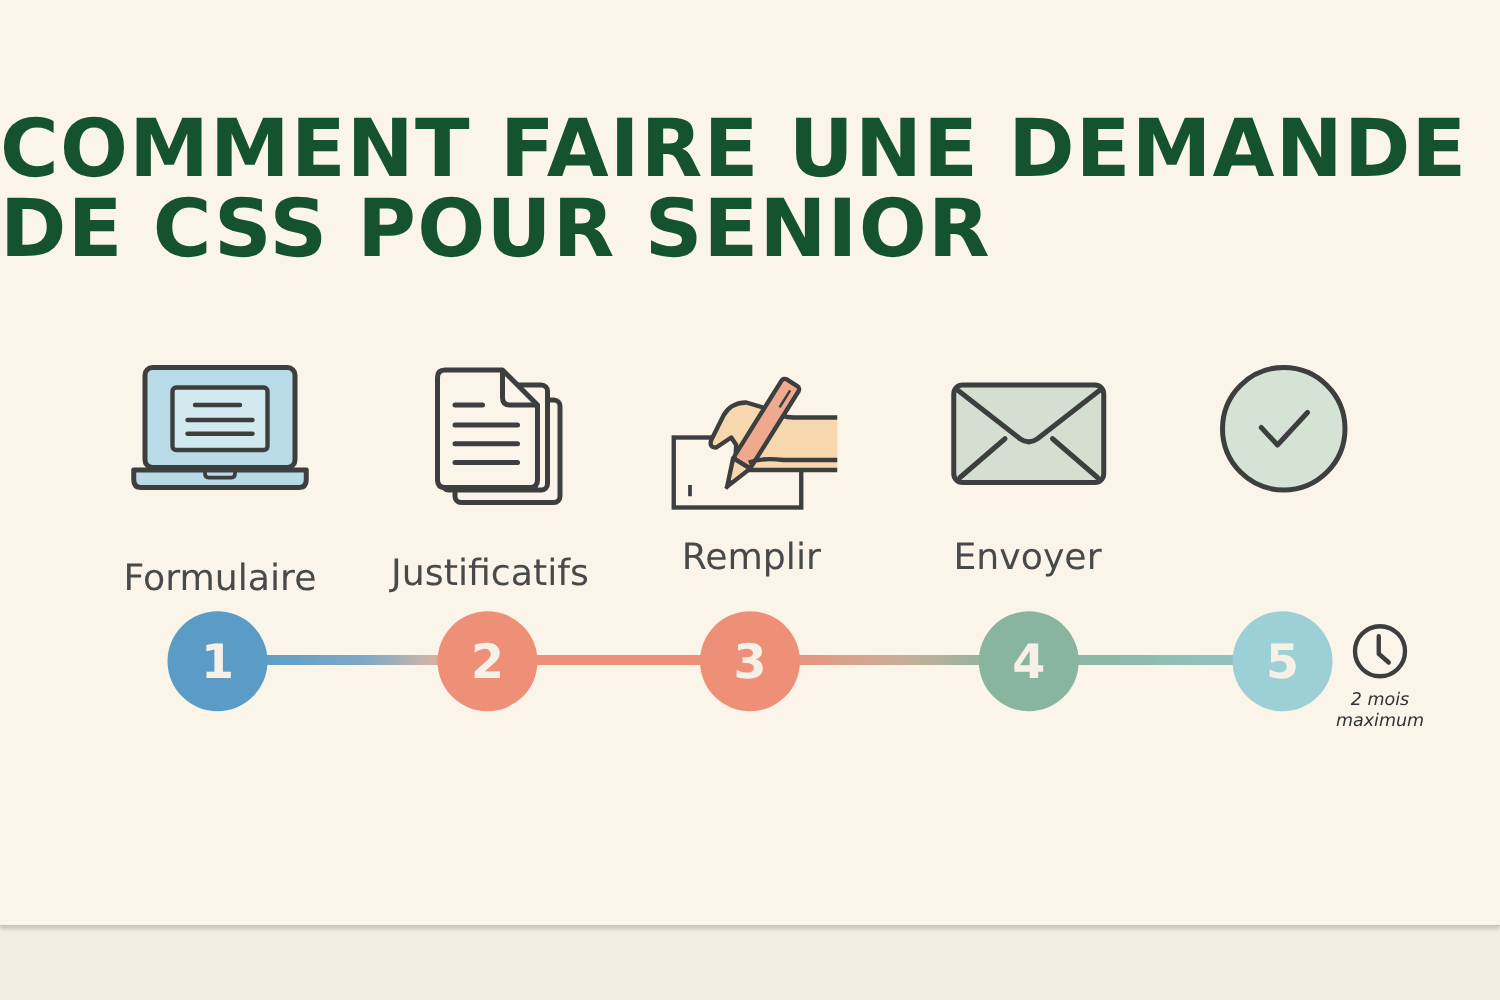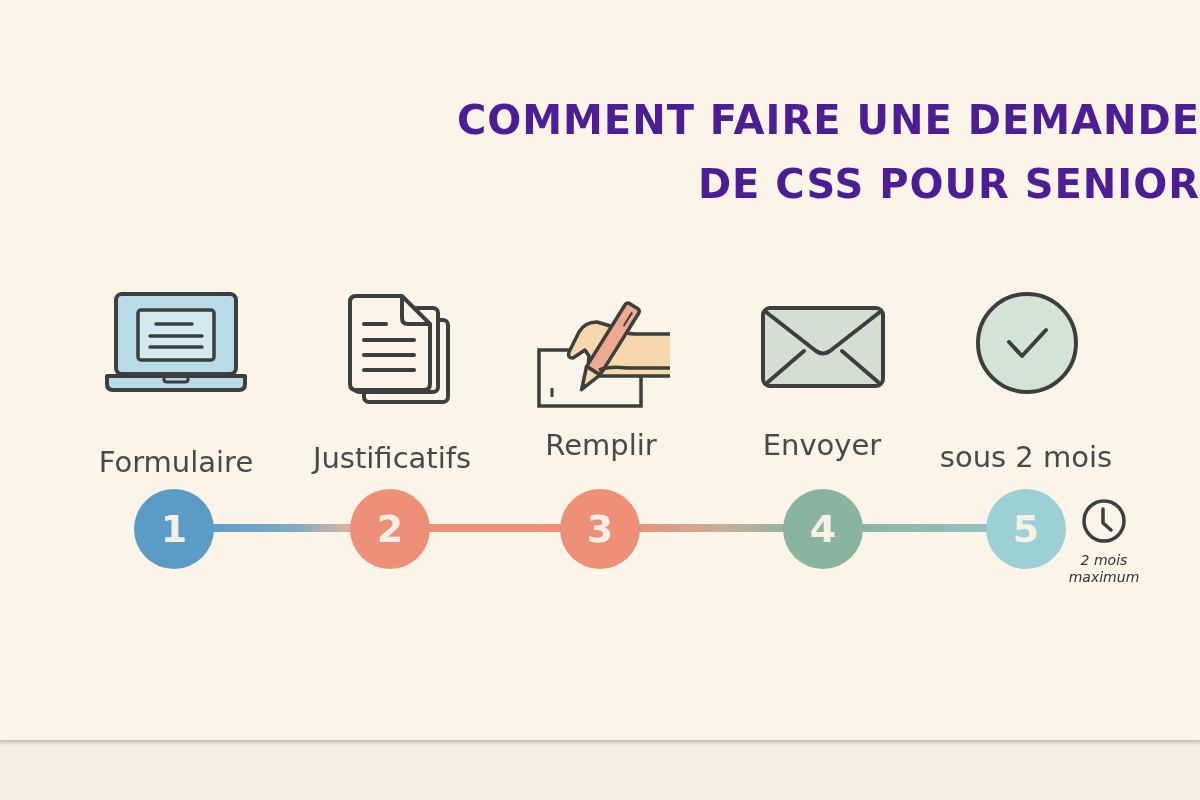--- a/index.html
+++ b/index.html
@@ -11,24 +11,24 @@
     position: relative;
   }
   .paper {
     position: absolute; left: 0; top: 0; width: 1200px; height: 740px;
     background: #faf4e9;
     box-shadow: 0 2px 3px rgba(0,0,0,0.18);
     border-bottom: 1px solid #c9c2b5;
   }
   .title {
     position: absolute; left: 0; width: 1200px; top: 88px;
-    text-align: right; margin: 0;
+    text-align: left; margin: 0;
     font-family: "DejaVu Sans", sans-serif;
-    font-weight: bold; font-size: 40px; line-height: 64px;
-    letter-spacing: 1px; color: #4c1d95;
+    font-weight: bold; font-size: 64px; line-height: 64px;
+    letter-spacing: 1px; color: #14532d;
   }
   .title .l2 { display: block; }
 
   .icon { position: absolute; }
   .label {
     position: absolute; text-align: center; font-size: 29px; line-height: 32px;
     color: #474a48; white-space: nowrap; transform: translateX(-50%);
   }
   .line {
     position: absolute; top: 524px; height: 8px; border-radius: 4px;
@@ -98,21 +98,20 @@
   <line x1="118" y1="77" x2="82" y2="46" stroke="#3d3f3e" stroke-width="4" stroke-linecap="round"></line>
 </svg>
 <div class="label" style="left:822px;top:429px">Envoyer</div>
 
 <svg class="icon" style="left:974px;top:290px" width="106" height="106" viewBox="0 0 106 106">
   <circle cx="53" cy="53" r="49" fill="#d4e3d3" stroke="#3d3f3e" stroke-width="4"></circle>
   <path d="M35 52 L48 66 L72 40" fill="none" stroke="#3d3f3e" stroke-width="4" stroke-linecap="round" stroke-linejoin="round"></path>
 </svg>
 <div class="label" style="left:1026px;top:408px;line-height:33px">
   <br>
-  <span>sous 2 mois</span>
 </div>
 
 <div class="line" style="left:200px;width:170px;background:linear-gradient(90deg,#5b9cc7 0%,#7fa9c4 55%,#cfb5a8 85%,#ee8f77 100%)"></div>
 <div class="line" style="left:410px;width:170px;background:#ee8f77"></div>
 <div class="line" style="left:620px;width:185px;background:linear-gradient(90deg,#ee8f77 0%,#c8ae98 55%,#88b4a0 100%)"></div>
 <div class="line" style="left:840px;width:170px;background:linear-gradient(90deg,#88b4a0 0%,#95c3c4 100%)"></div>
 
 <div class="node" style="left:174px;background:#5b9cc7">1</div>
 <div class="node" style="left:390px;background:#ee8f77">2</div>
 <div class="node" style="left:600px;background:#ee8f77">3</div>

